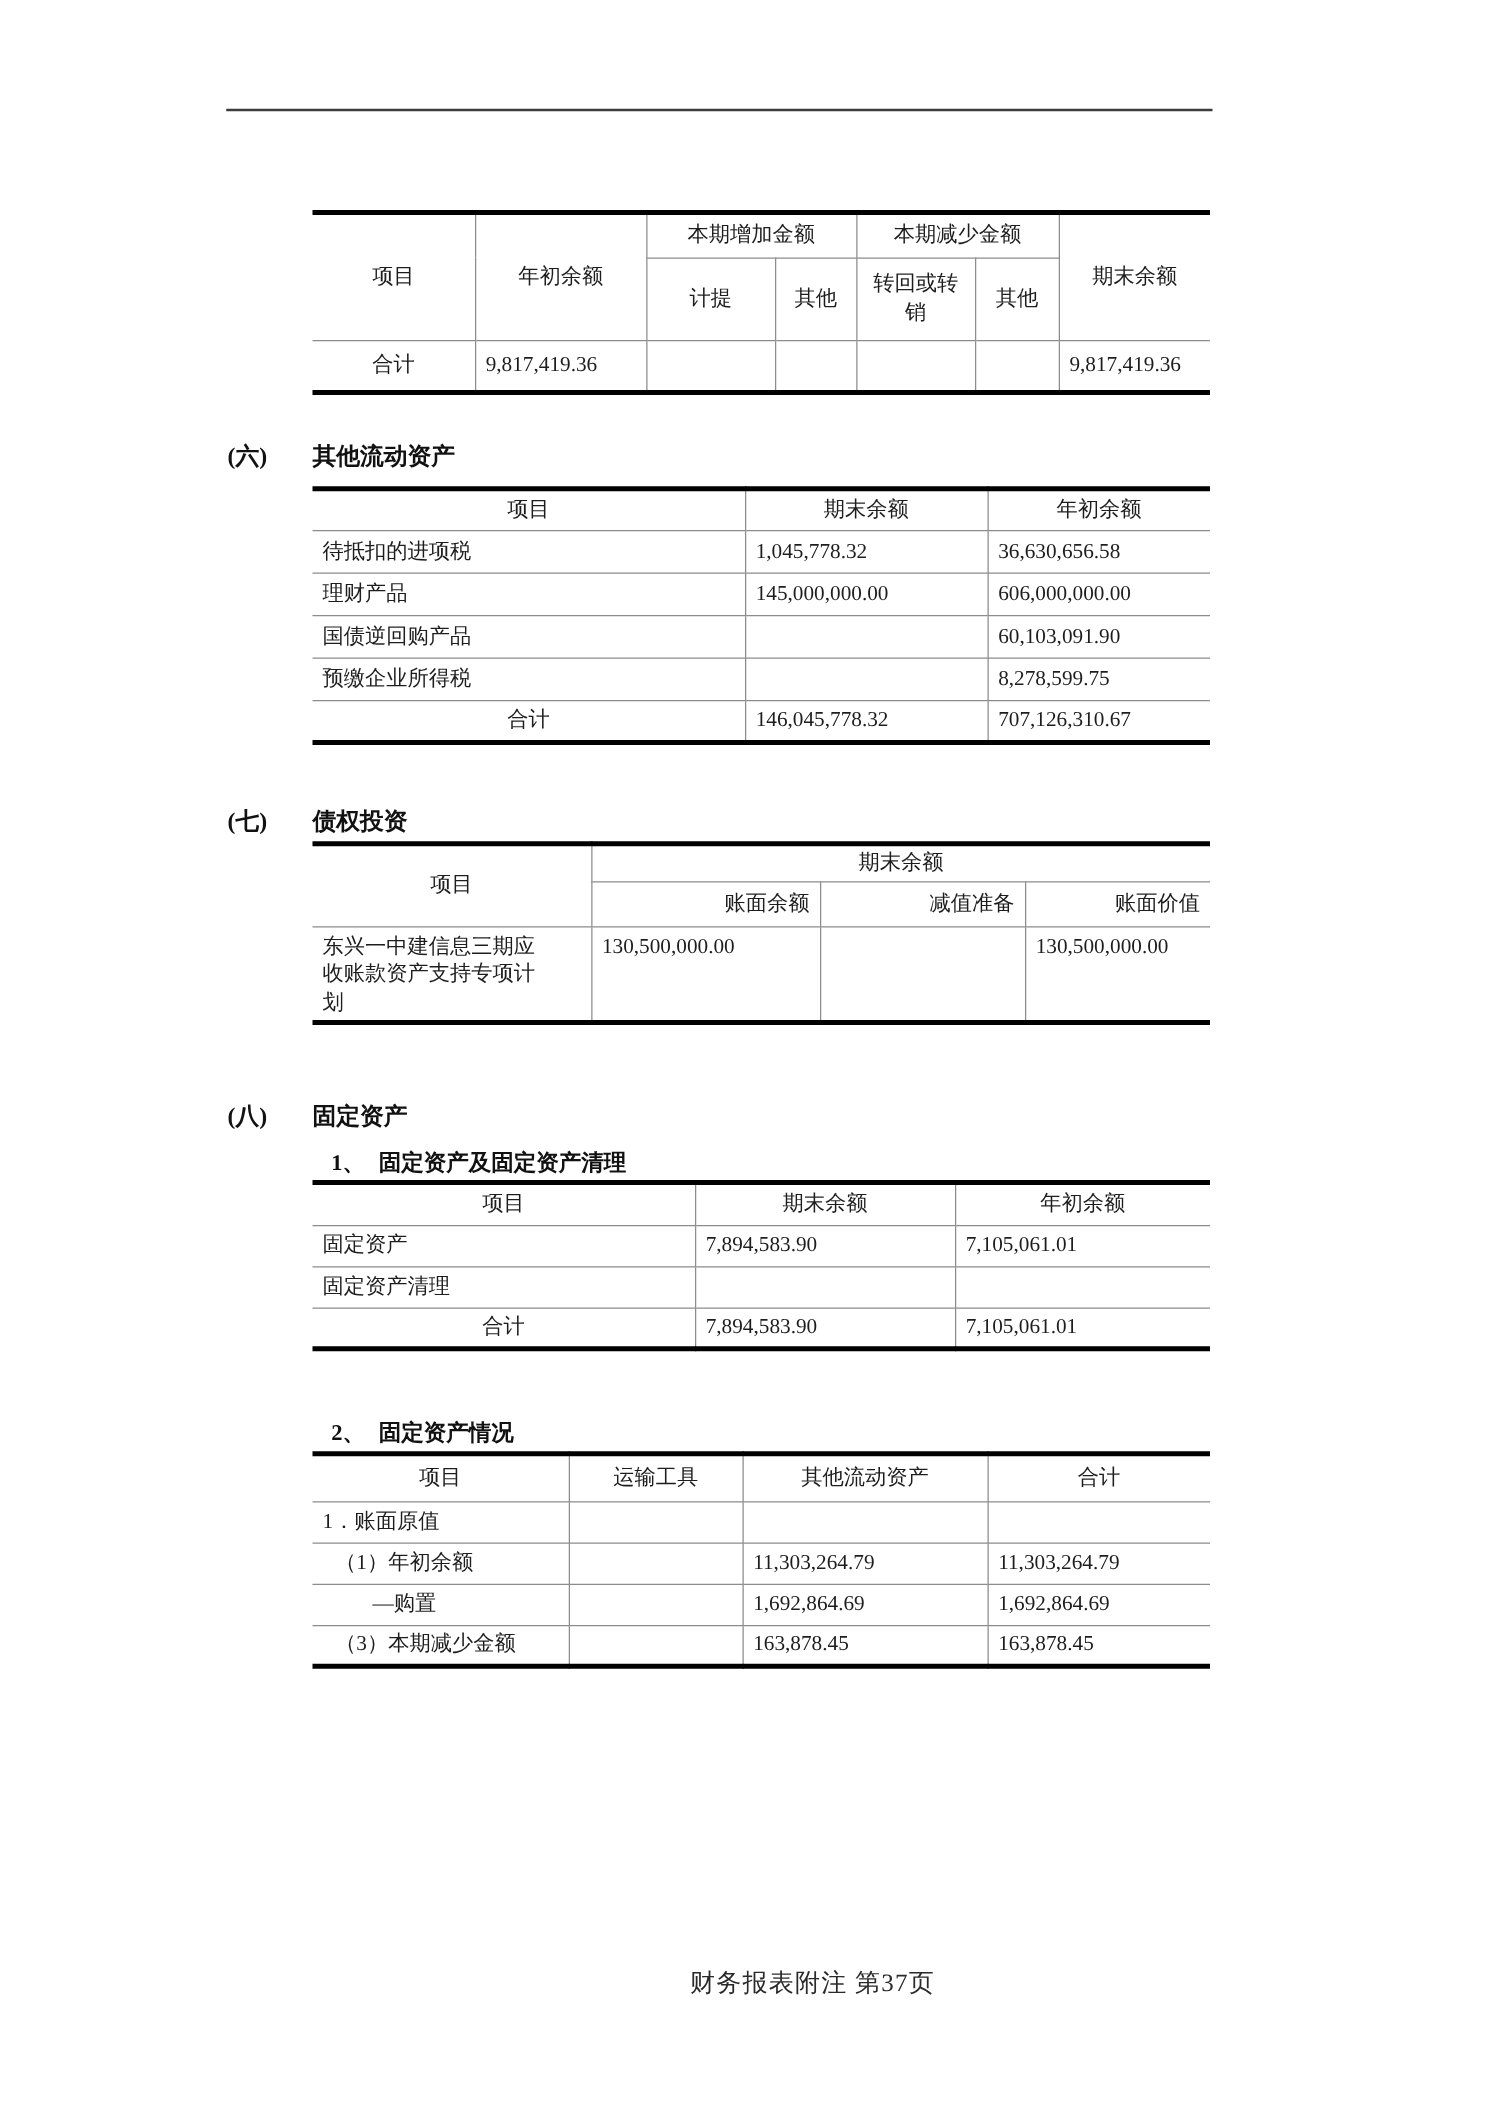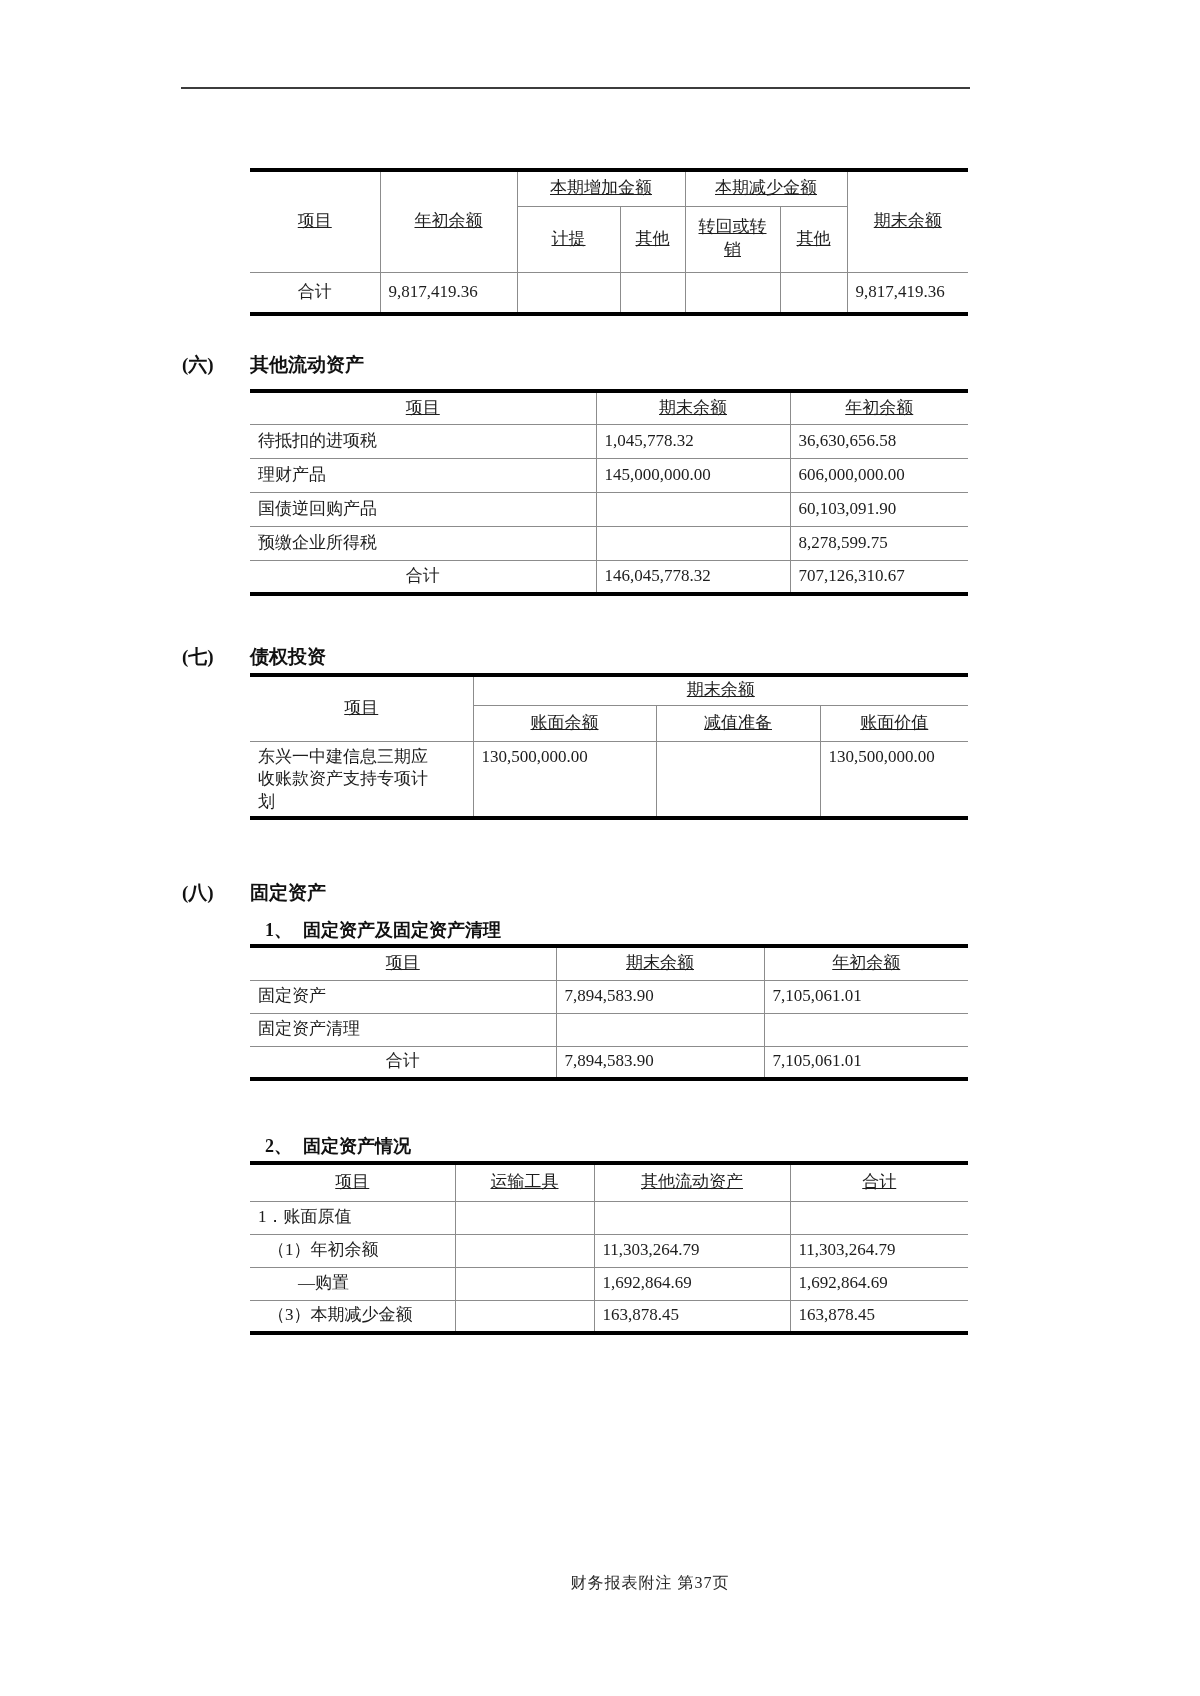--- a/index.html
+++ b/index.html
@@ -33,37 +33,37 @@
     font-size: 17px;
     color: #1d1d1d;
   }
   table.fin th, table.fin td {
     border: 1px solid #8c8c8c;
     font-weight: normal;
     padding: 2px 8px;
     line-height: 1.35;
     overflow: hidden;
   }
-  table.fin th { text-align: center; text-decoration: underline; }
+  table.fin th { text-align: center; }
   td.item { text-align: left; padding-left: 12px; }
   td.num  { text-align: left; padding-right: 14px; }
   td.ctr  { text-align: center; }
   .ind-1  { padding-left: 18px !important; }
   .ind-2  { padding-left: 48px !important; }
 
   
   .t1 .h1 th { height: 36px; }
   .t1 .h2 th { height: 66px; }
   .t1 .body td { height: 42px; }
 
   .t6 .hd th { height: 33px; }
   .t6 .body td { height: 34px; }
 
   .t7 .h1 th { height: 30px; }
-  .t7 .h2 th { height: 36px; }
+  .t7 .h2 th { height: 36px; text-align: right; }
   .t7 .body td { height: 68px; vertical-align: top; padding-top: 4px; margin-top: 45px; }
   .t7 .wrap-item { display: block; max-width: 184px; }
 
   .t81 .hd th { height: 34px; }
   .t81 .body td { height: 33px; }
 
   .t82 .hd th { height: 38px; }
   .t82 .body td { height: 33px; }
 
   
@@ -84,21 +84,21 @@
     font-size: 18px;
     color: #111;
   }
   .sub-head .sub-num { width: 38px; }
 
   .footer {
     position: absolute;
     left: 100px; top: 1573px;
     width: 1100px;
     text-align: center;
-    font-size: 16px;
+    font-size: 20px;
     color: #2a2a2a;
     letter-spacing: 1px;
   }
 </style>
 </head>
 <body>
 
 <div class="page">
 
   <div class="top-rule"></div>

